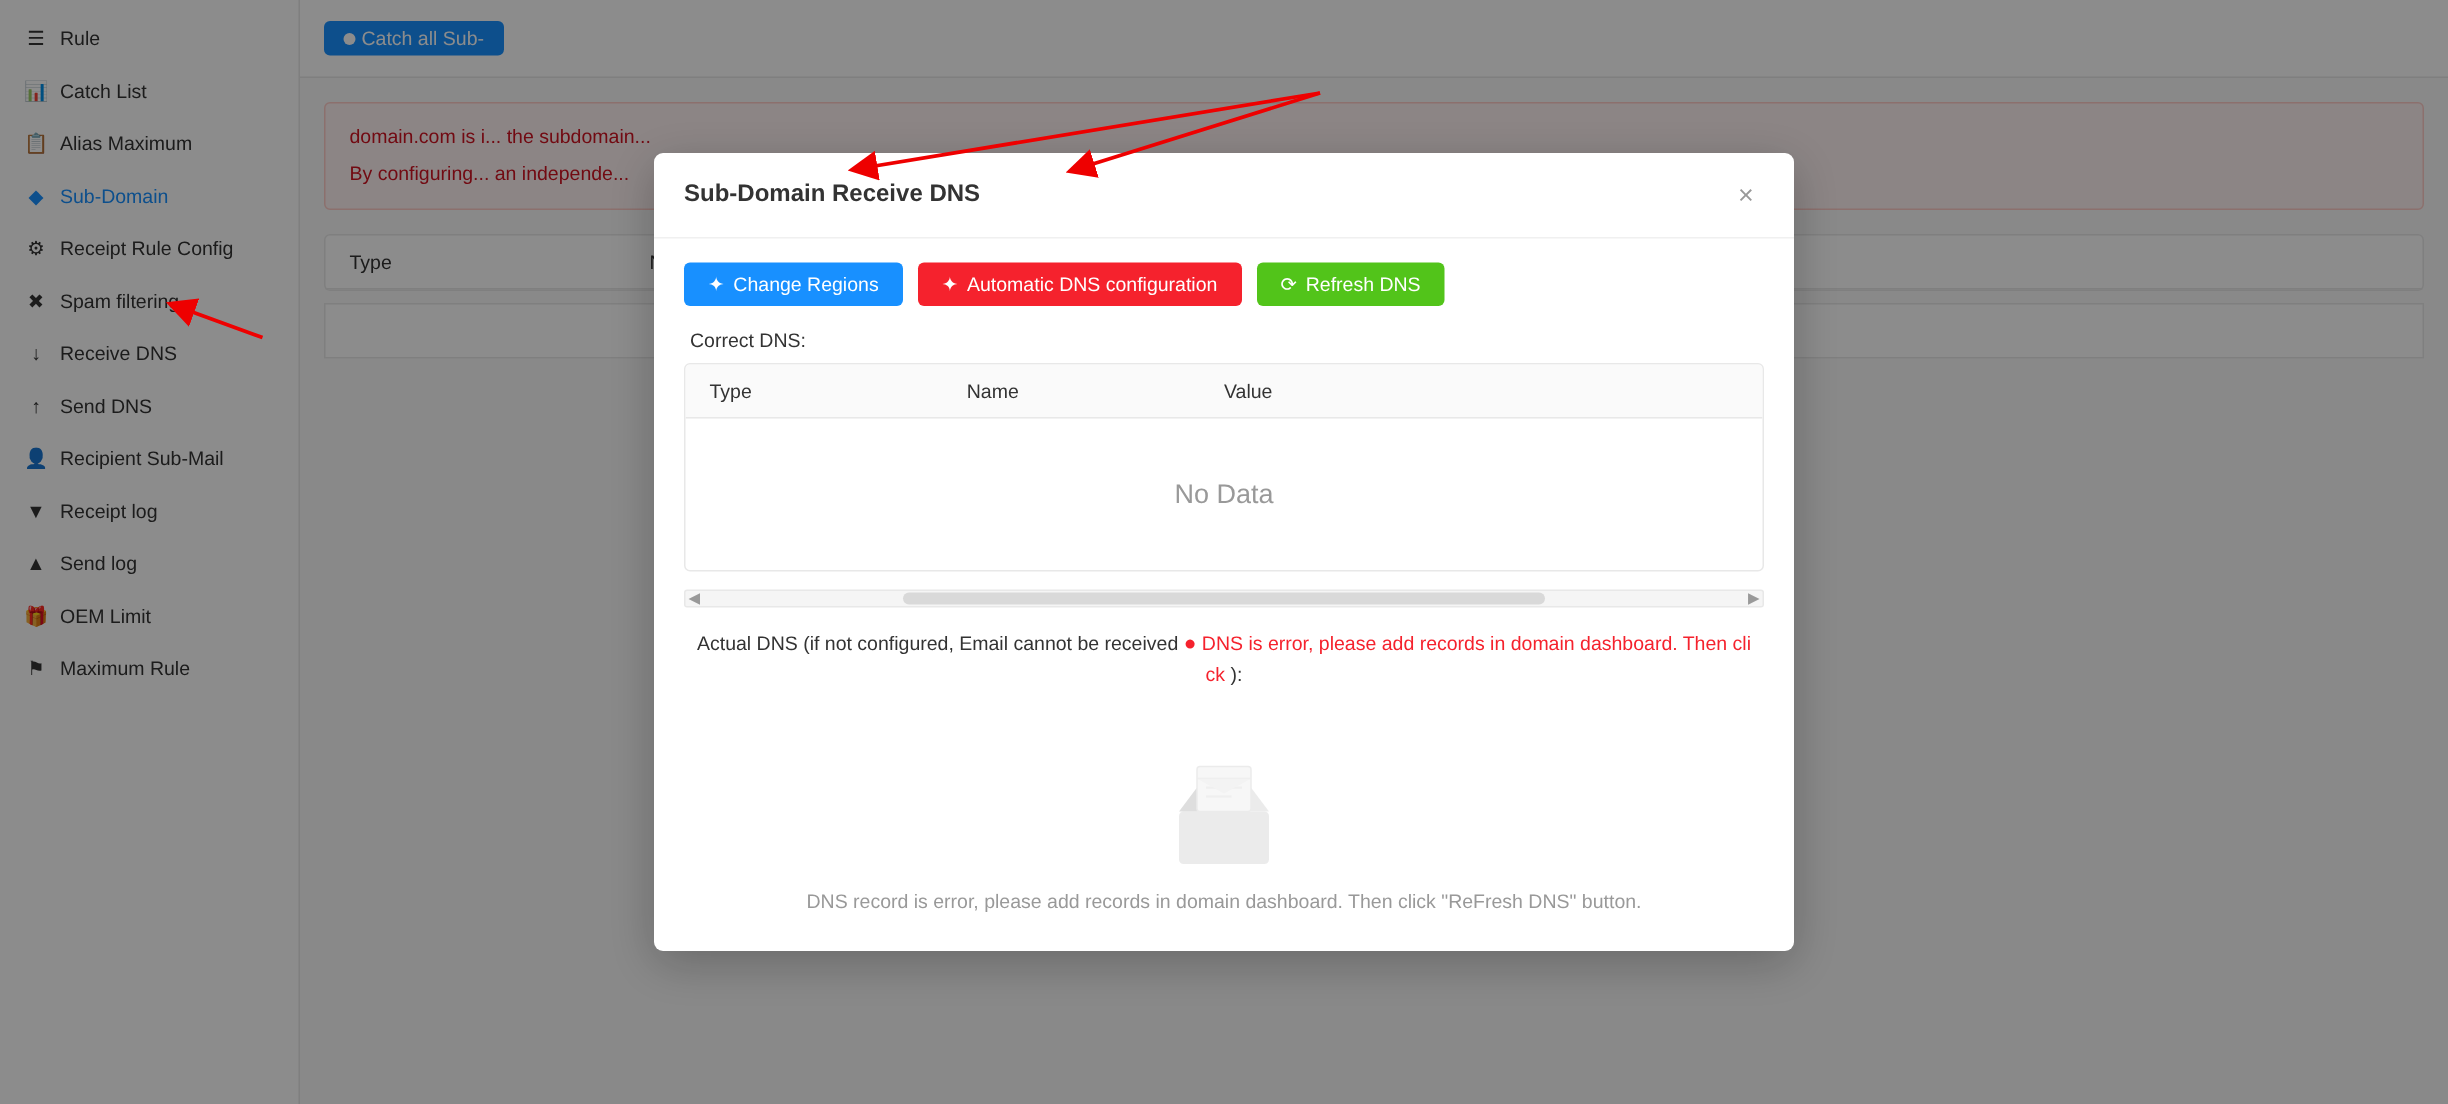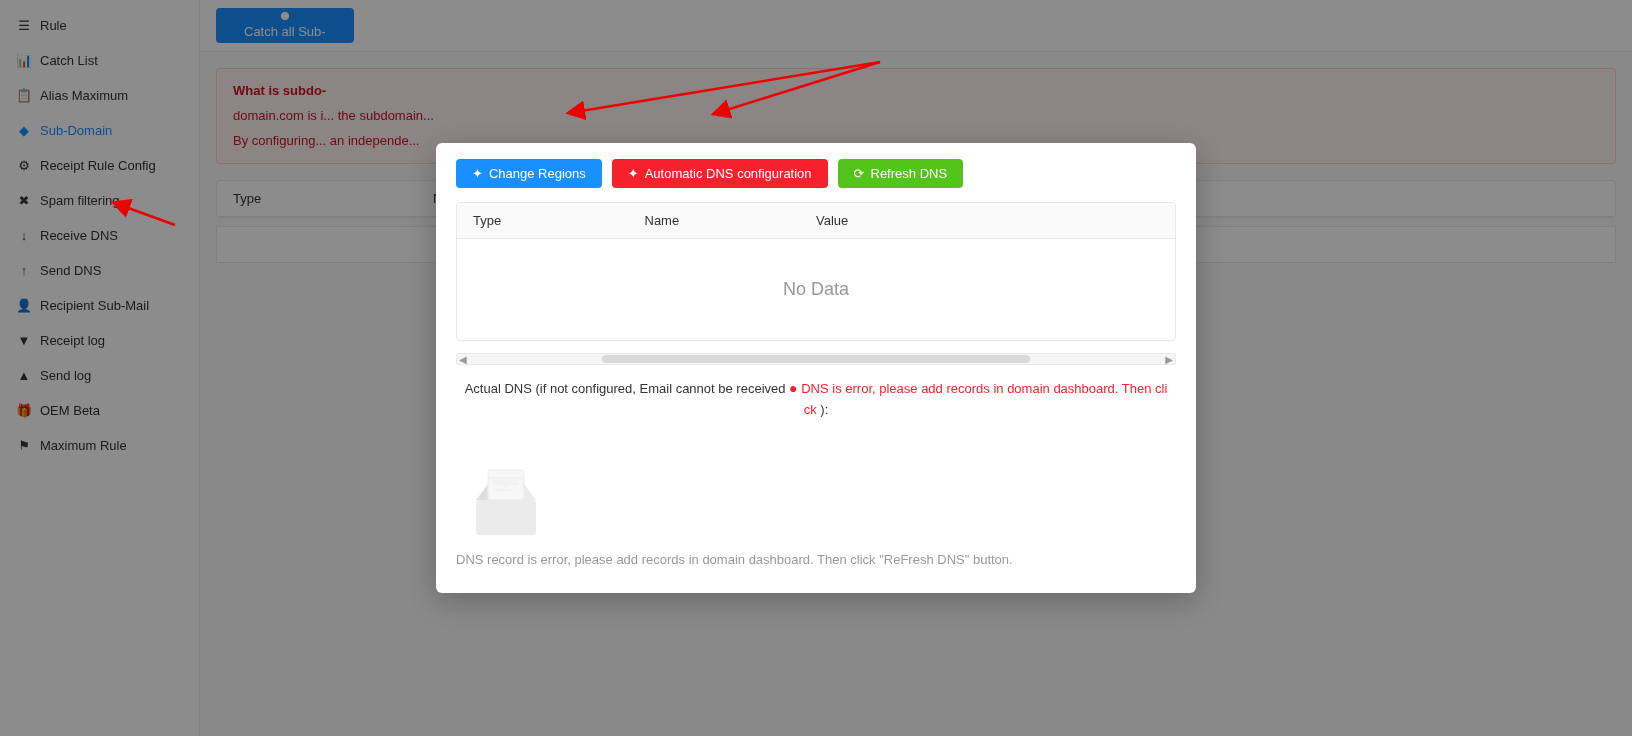--- a/index.html
+++ b/index.html
@@ -42,27 +42,26 @@
       background: #fff;
       border-bottom: 1px solid #e8e8e8;
       padding: 12px 16px;
       display: flex;
       align-items: center;
       height: 52px;
     }
     .catch-all-badge {
       background: #1890ff;
       color: #fff;
-      padding: 4px 28px;
+      padding: 4px 13px;
       border-radius: 4px;
       font-size: 13px;
       display: flex;
       align-items: center;
       gap: 4px;
-      flex-direction: column;
     }
     .catch-all-badge .dot { width: 8px; height: 8px; background: #fff; border-radius: 50%; }
 
     
     .content-area {
       flex: 1;
       padding: 16px;
       background: #fafafa;
       overflow: auto;
       position: relative;
@@ -231,21 +230,21 @@
       line-height: 1.6;
       text-align: center;
     }
     .actual-dns-text .error-dot { color: #f5222d; font-size: 14px; }
     .actual-dns-text .error-link { color: #f5222d; text-decoration: none; }
 
     
     .empty-state {
       display: flex;
       flex-direction: column;
-      align-items: flex-start;
+      align-items: center;
       padding: 20px 0 10px;
     }
 
     
     .empty-icon {
       width: 100px;
       height: 90px;
       margin-bottom: 12px;
       opacity: 0.5;
     }
@@ -299,40 +298,39 @@
   <div class="sidebar-item">
     <span class="icon">▼</span>
     <span>Receipt log</span>
   </div>
   <div class="sidebar-item">
     <span class="icon">▲</span>
     <span>Send log</span>
   </div>
   <div class="sidebar-item">
     <span class="icon">🎁</span>
-    <span>OEM Beta</span>
+    <span>OEM Limit</span>
   </div>
   <div class="sidebar-item">
     <span class="icon">⚑</span>
     <span>Maximum Rule</span>
   </div>
 </div>
 
 <div class="main-content">
 
   <div class="top-bar">
     <div class="catch-all-badge">
       <div class="dot"></div>
       <span>Catch all Sub-</span>
     </div>
   </div>
 
   <div class="content-area">
     <div class="info-box">
-      <div class="title">What is subdo-</div>
       <div style="color:#cf1322; font-size:13px;">
         domain.com is i... the subdomain...
       </div>
       <div style="color:#cf1322; font-size:13px; margin-top:4px;">
         By configuring... an independe...
       </div>
     </div>
 
     <div class="table-area">
       <div class="table-header">
@@ -344,38 +342,45 @@
 
     <div style="margin-top:8px; background:#fff; border:1px solid #e8e8e8; padding:10px 16px; font-weight:500; text-align:center; font-size:13px;">
       <span>Remark</span>
     </div>
   </div>
 </div>
 
 <div class="overlay">
   <div class="modal">
 
+    <div class="modal-header">
+      <span class="modal-title">Sub-Domain Receive DNS</span>
+      <span class="modal-close">×</span>
+    </div>
 
     <div class="modal-body">
 
       <div class="btn-row">
         <button class="btn btn-blue">
           <span>✦</span>
           <span>Change Regions</span>
         </button>
         <button class="btn btn-red">
           <span>✦</span>
           <span>Automatic DNS configuration</span>
         </button>
         <button class="btn btn-green">
           <span>⟳</span>
           <span>Refresh DNS</span>
         </button>
       </div>
 
+      <div style="margin-bottom:8px;">
+        <span class="correct-dns-label">Correct DNS:</span>
+      </div>
 
       <div class="dns-table">
         <div class="dns-table-header">
           <span>Type</span>
           <span>Name</span>
           <span>Value</span>
         </div>
         <div class="dns-table-body">No Data</div>
       </div>
 

